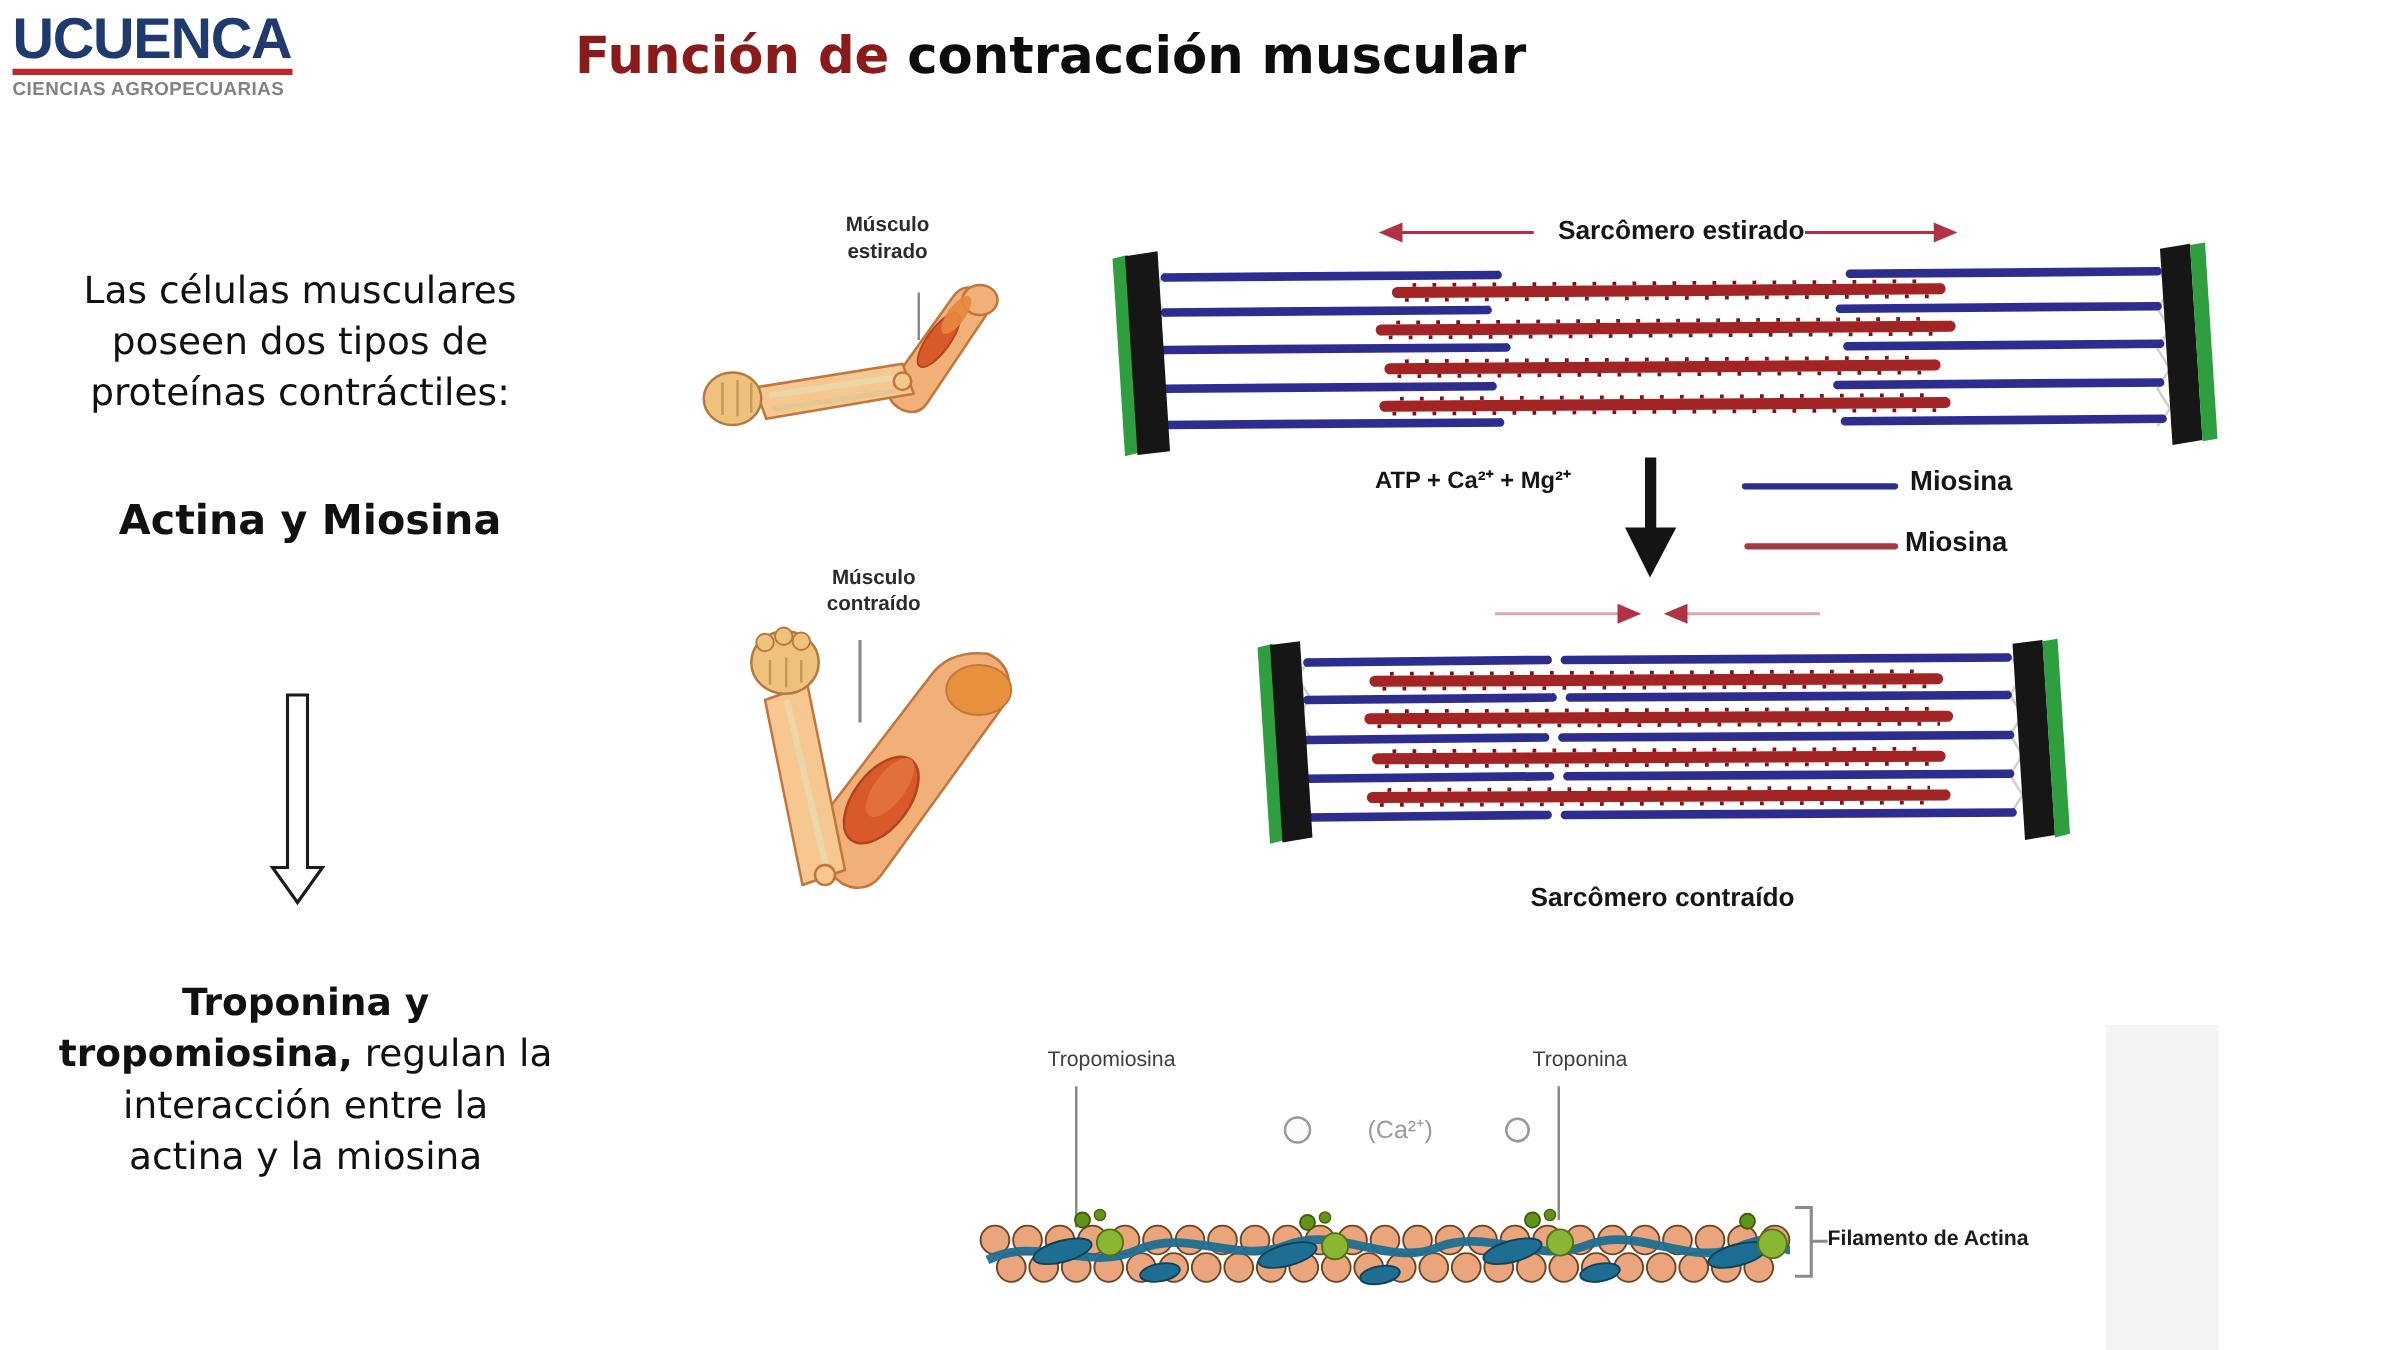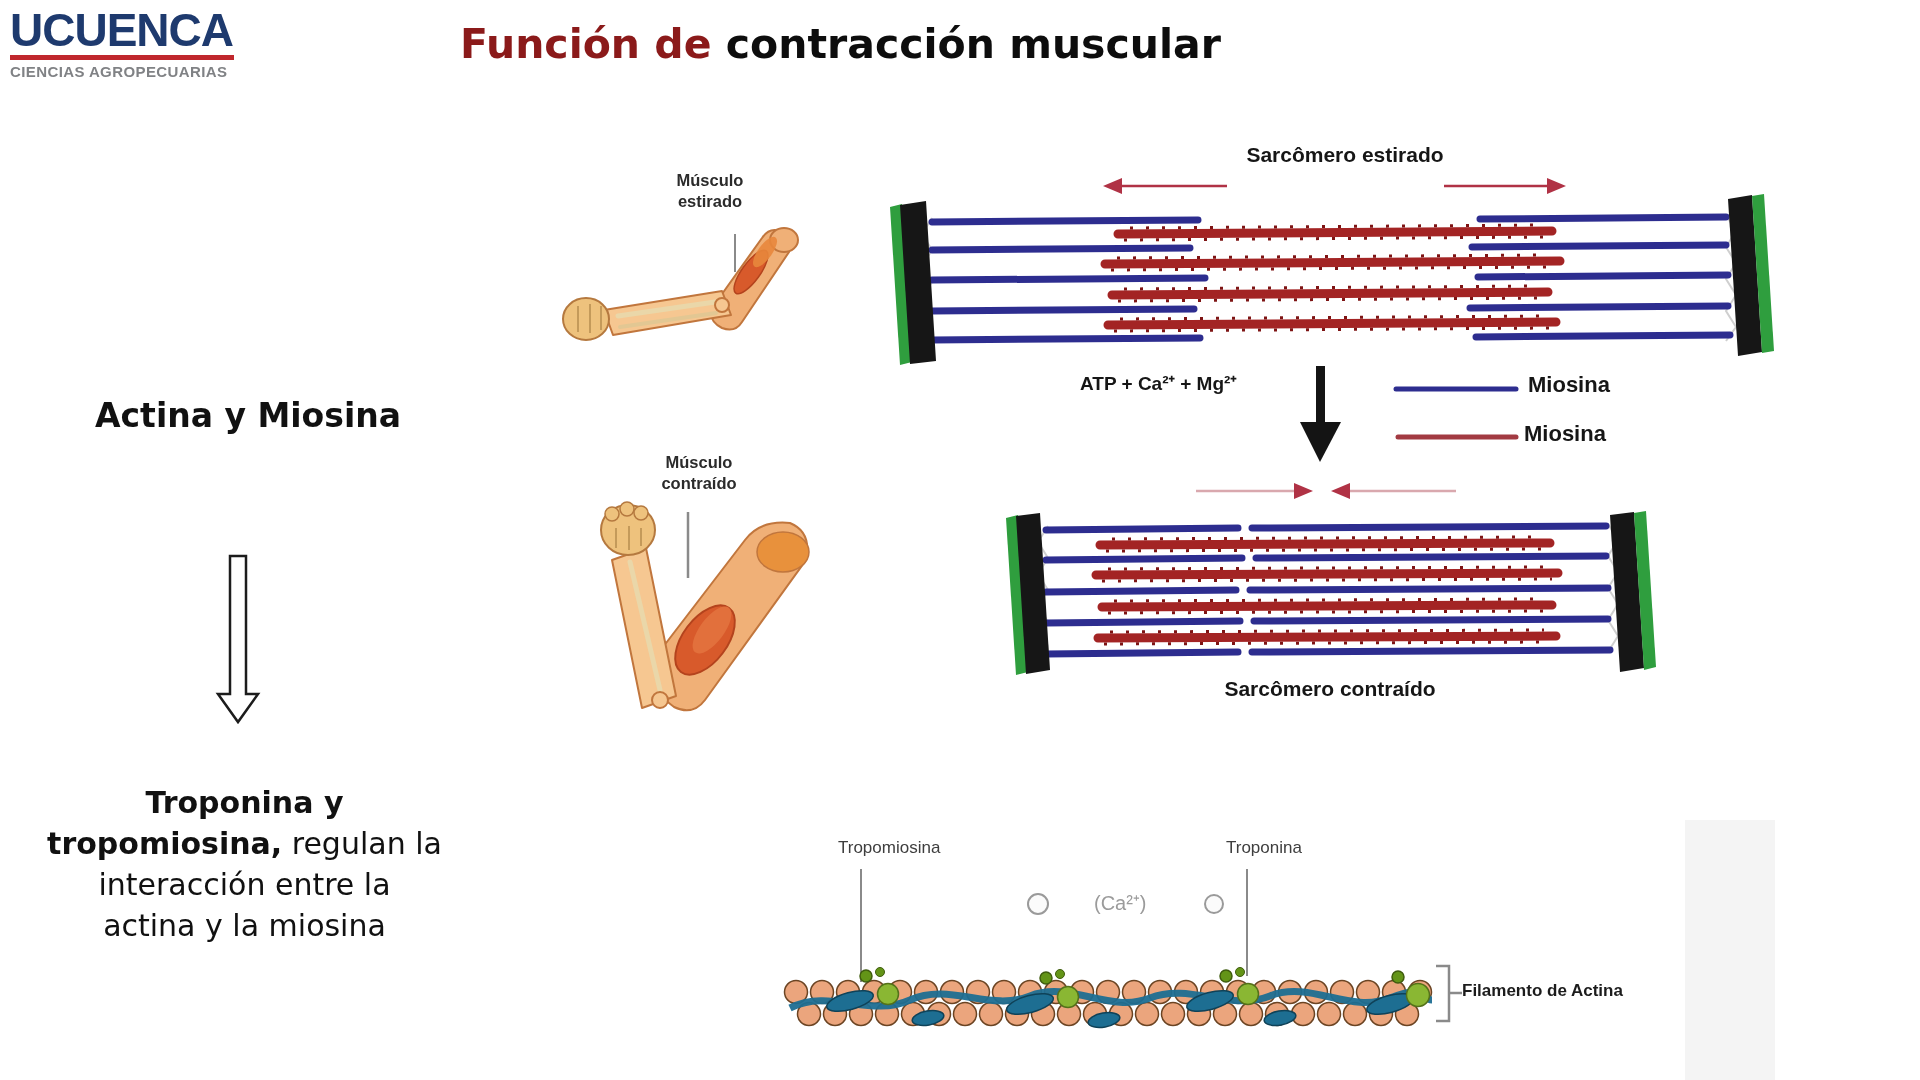--- a/index.html
+++ b/index.html
@@ -22,22 +22,22 @@
   .title-black{color:#0d0d0d;}
 
   
   .intro{left:30px;top:212px;width:420px;font-size:30px;line-height:41px;text-align:center;}
   .proteins{left:38px;top:396px;width:420px;font-size:33px;font-weight:bold;text-align:center;}
   .result{left:22px;top:782px;width:445px;font-size:30px;line-height:41px;text-align:center;}
 
   
   .figlbl{font-family:"Liberation Sans",sans-serif;font-weight:bold;font-size:16.5px;
           line-height:21px;color:#2b2b2b;text-align:center;white-space:pre-line;}
-  .sarc-title{font-family:"Liberation Sans",sans-serif;font-weight:bold;font-size:21px;color:#161616;text-align:center;}
-  .atp{font-family:"Liberation Sans",sans-serif;font-weight:bold;font-size:19px;color:#161616;}
+  .sarc-title{font-family:"Liberation Sans",sans-serif;font-weight:bold;font-size:21px;color:#161616;text-align:center;margin-top:30px;}
+  .atp{font-family:"Liberation Sans",sans-serif;font-weight:bold;font-size:19px;color:#161616;margin-left:20px;}
   .legend-lbl{font-family:"Liberation Sans",sans-serif;font-weight:bold;font-size:22px;color:#161616;}
   .filam-lbl{font-family:"Liberation Sans",sans-serif;font-weight:bold;font-size:17px;color:#1c1c1c;}
   .graylbl{font-family:"Liberation Sans",sans-serif;font-size:17px;color:#3e3e3e;}
   .ca-lbl{font-family:"Liberation Sans",sans-serif;font-size:20px;color:#9b9b9b;}
 
   
   .act{stroke:#2d2d8f;stroke-width:7;stroke-linecap:round;}
   .myo{stroke:#a32424;stroke-width:9;stroke-linecap:round;}
   .fuzz{stroke:#7e1414;stroke-width:3;stroke-dasharray:3 13;}
   .zig{stroke:#cfcfcf;stroke-width:2;fill:none;}
@@ -65,20 +65,23 @@
   <div class="abs" style="left:10px;top:6px;">
     <div class="logo-brand">UCUENCA</div>
     <div class="logo-bar"></div>
     <div class="logo-sub">CIENCIAS AGROPECUARIAS</div>
   </div>
 
   <div class="abs main-title">
     <span class="title-red">Función de </span><span class="title-black">contracción muscular</span>
   </div>
 
+  <div class="abs intro pre">Las células musculares
+poseen dos tipos de
+proteínas contráctiles:</div>
   <div class="abs proteins">Actina y Miosina</div>
 
   <svg class="abs" style="left:210px;top:550px;" width="60" height="180" viewBox="210 550 60 180">
     <polygon points="230,556 246,556 246,694 258,694 238,722 218,694 230,694" fill="#ffffff" stroke="#1c1c1c" stroke-width="2.5" stroke-linejoin="miter"></polygon>
   </svg>
 
   <div class="abs result">
     <div><span class="b">Troponina y</span></div>
     <div><span class="b">tropomiosina,</span><span> regulan la</span></div>
     <div>interacción entre la</div>

